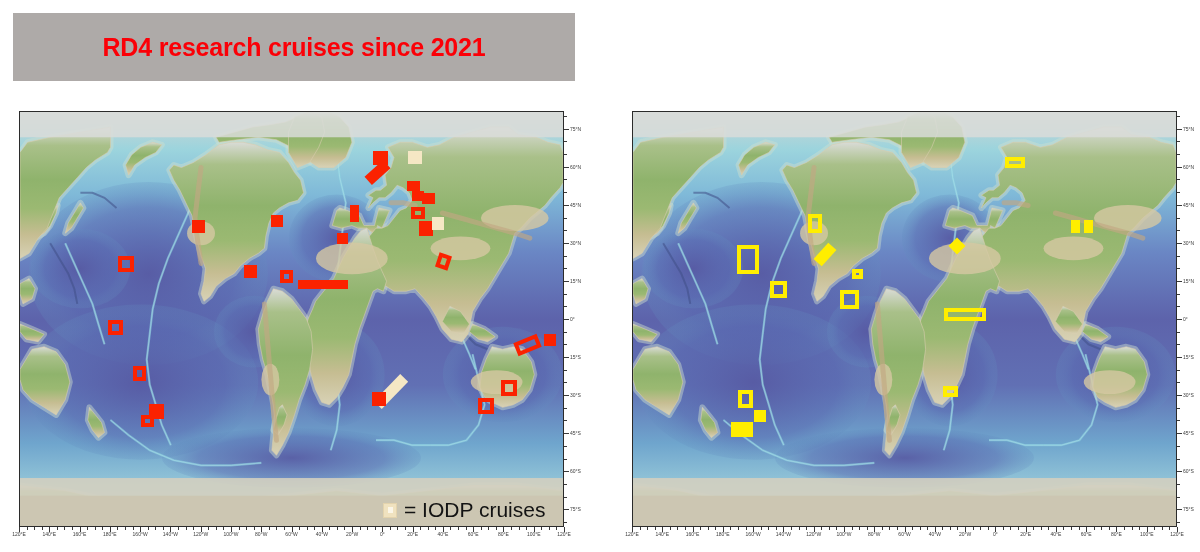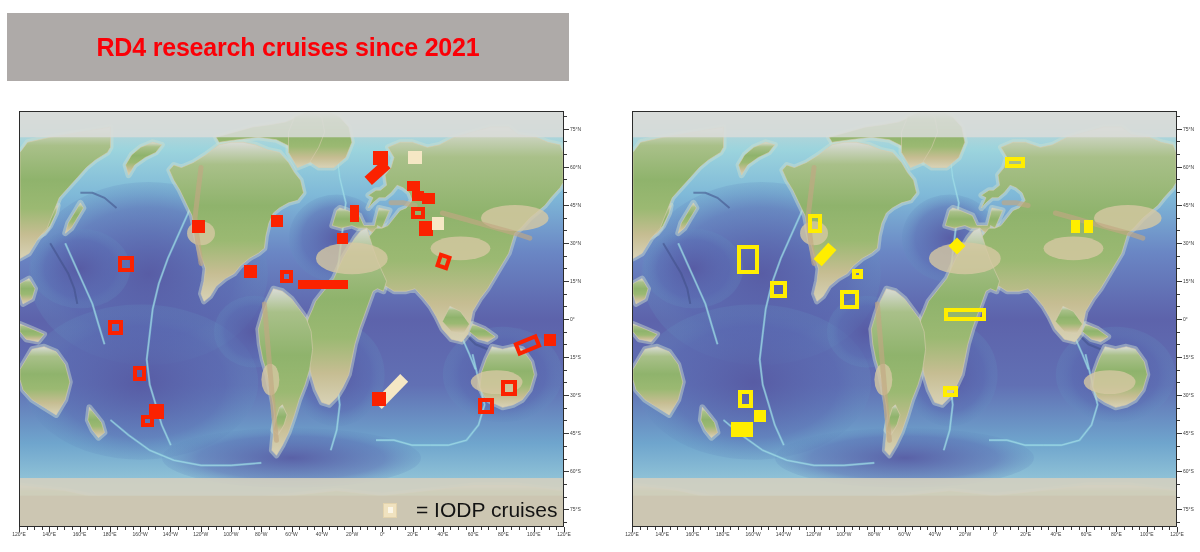--- a/index.html
+++ b/index.html
@@ -3,21 +3,21 @@
 <meta charset="utf-8">
 <style>
   html,body{margin:0;padding:0;background:#ffffff;}
   body{width:1200px;height:552px;font-family:"Liberation Sans",sans-serif;position:relative;overflow:hidden;}
 
   .panel{position:absolute;top:0;height:552px;width:600px;}
   .panel.left{left:0;}
   .panel.right{left:600px;}
 
   .title-bar{
-    position:absolute;left:7px;top:13px;width:562px;height:68px;
+    position:absolute;left:13px;top:13px;width:562px;height:68px;
     background:#aeaaa8;display:flex;align-items:center;justify-content:center;
   }
   .panel.right .title-bar{left:26px;width:562px;}
   .title-text{
     font-size:25px;font-weight:bold;letter-spacing:-0.2px;
     font-family:"Liberation Sans",sans-serif;white-space:nowrap;
   }
 
   .map-wrap{
     position:absolute;left:11px;top:107px;width:566px;height:424px;
@@ -46,21 +46,21 @@
     font-size:5px;color:#3b3b3b;font-family:"Liberation Sans",sans-serif;white-space:nowrap;}
 
   
   .legend{
     position:absolute;display:flex;align-items:center;gap:7px;
     left:383px;top:498px;
   }
   .legend-swatch{width:14px;height:15px;background:#f0e2bf;border:1px solid #e3d3ad;box-sizing:border-box;
     display:flex;align-items:center;justify-content:center;}
   .legend-swatch i{display:block;width:5px;height:6px;background:#fbf6e8;}
-  .legend-text{font-size:21px;color:#131313;font-family:"Liberation Sans",sans-serif;margin-left:12px;}
+  .legend-text{font-size:21px;color:#131313;font-family:"Liberation Sans",sans-serif;}
 
   .marker{position:absolute;box-sizing:border-box;}
 </style>
 </head>
 <body>
 
 <div class="panel left">
   <div class="title-bar" style="background: rgb(174, 170, 168);">
     <span class="title-text" id="title-left" style="color: rgb(251, 0, 7);">RD4 research cruises since 2021</span>
   </div>

